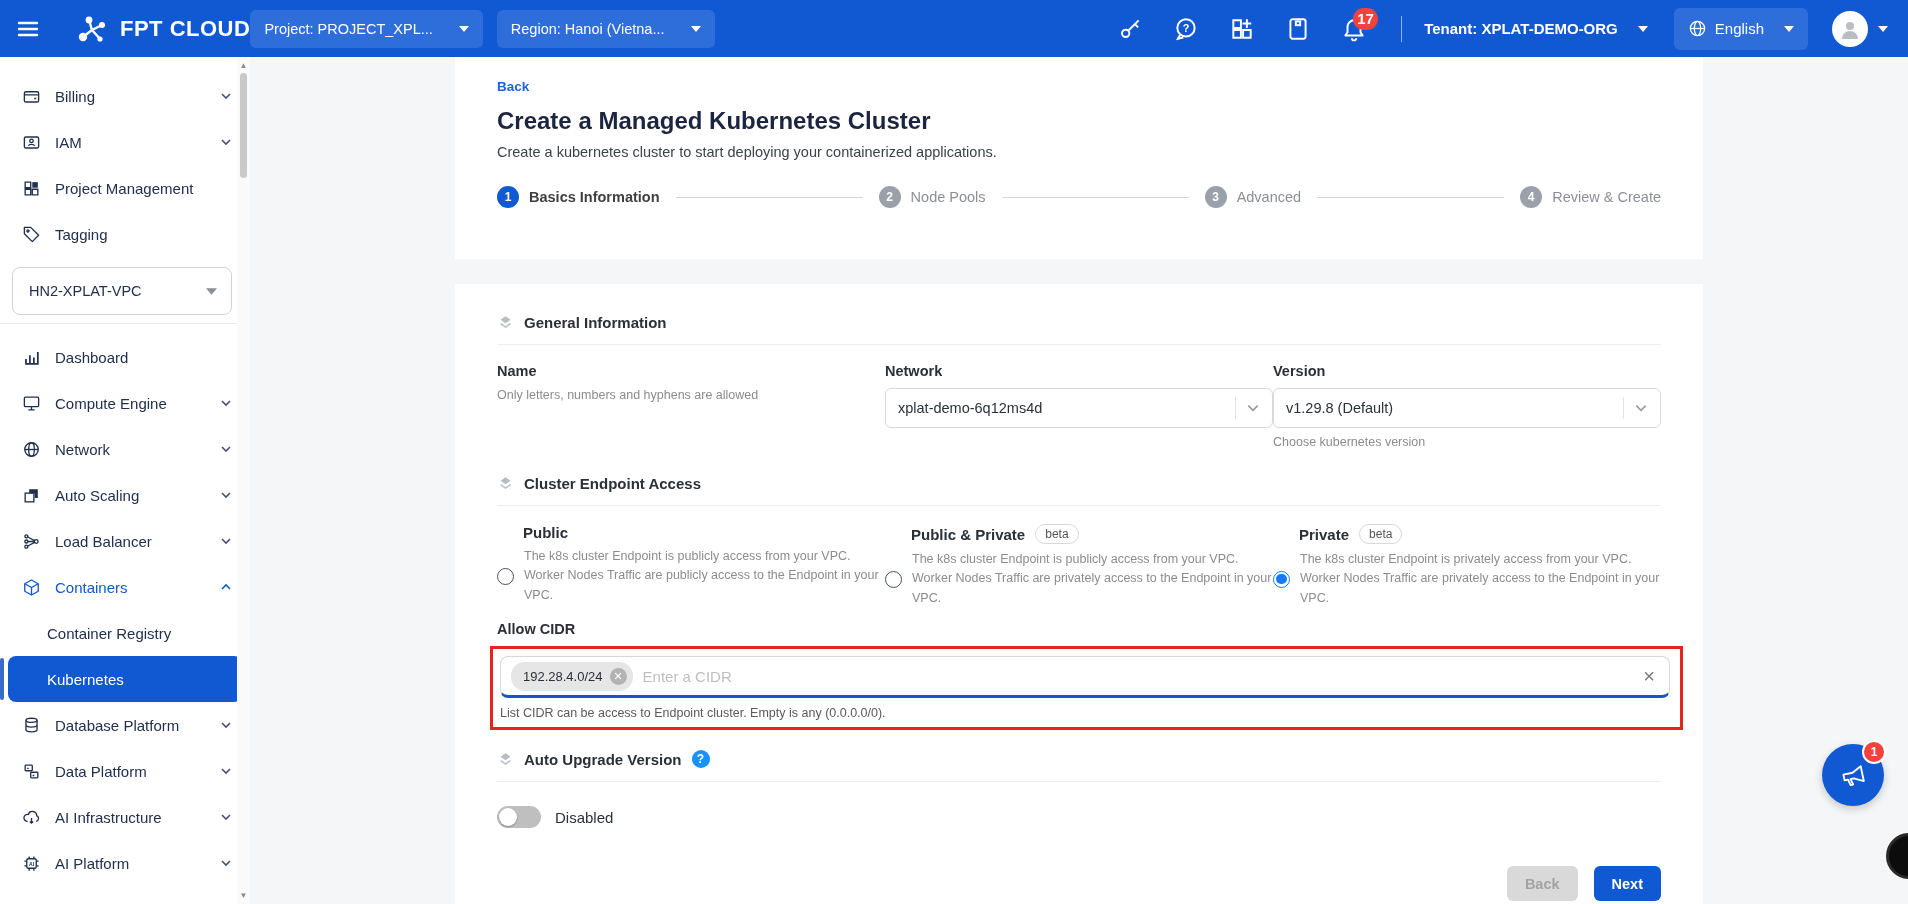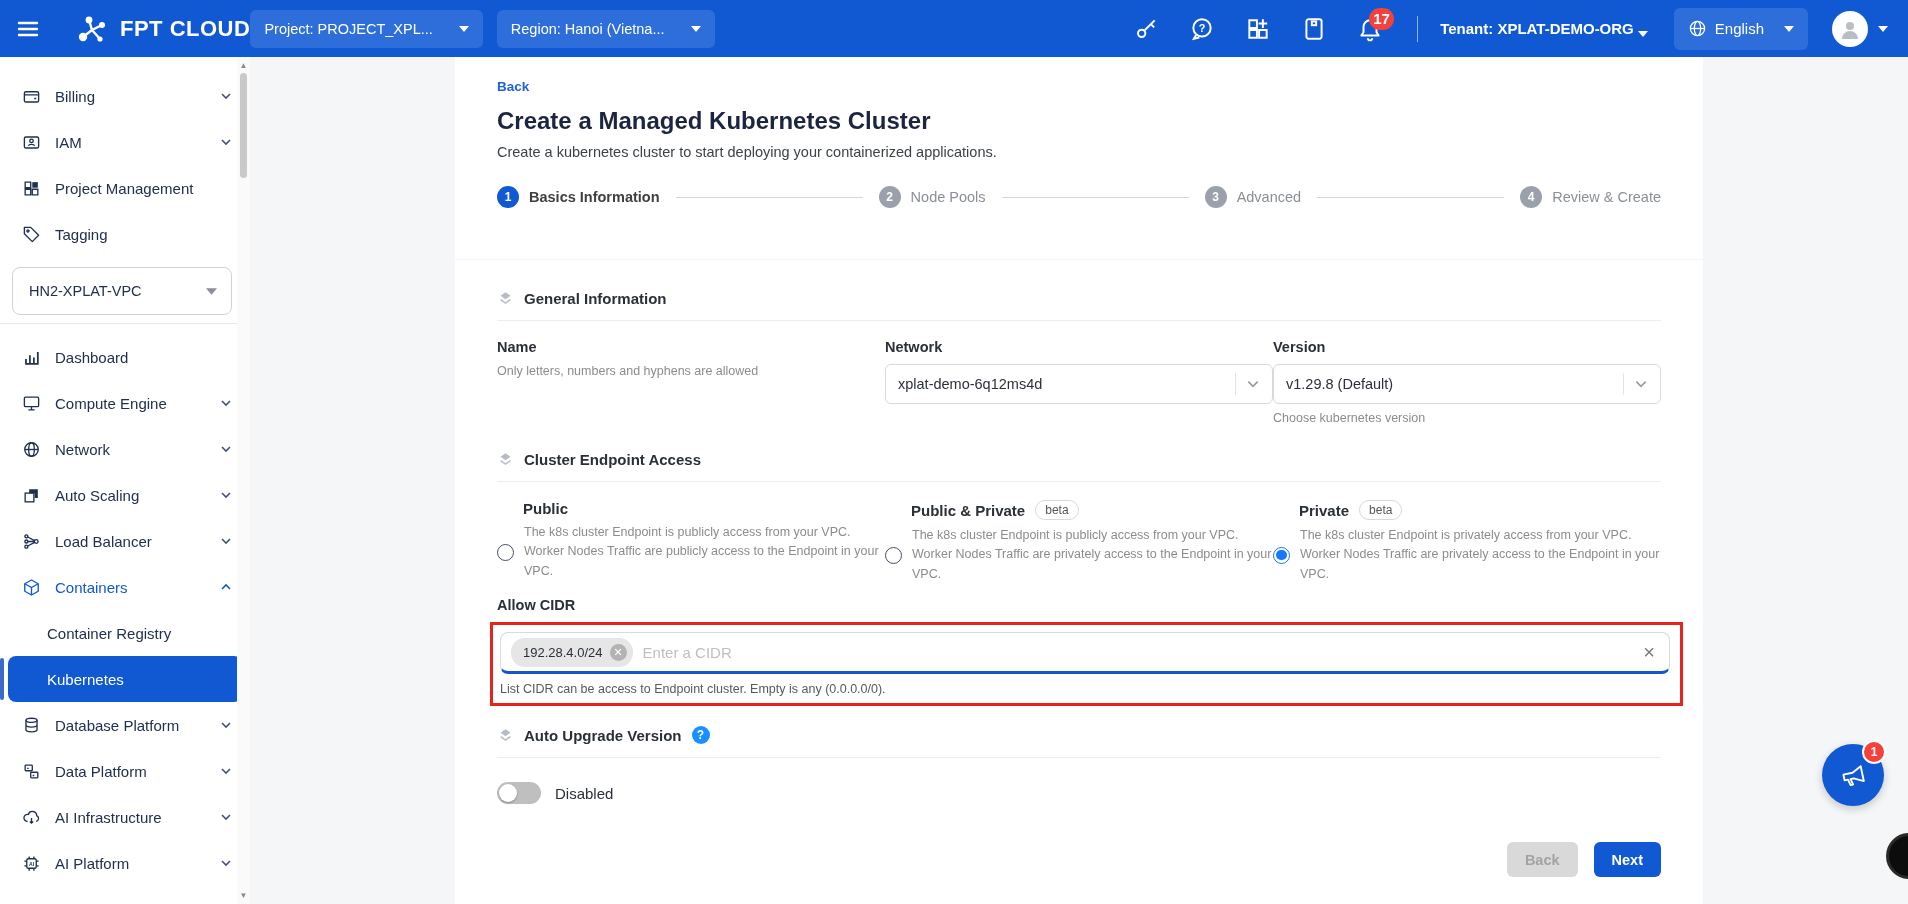--- a/index.html
+++ b/index.html
@@ -29,21 +29,21 @@
   .nav-pill + .nav-pill{ margin-left:14px; }
   .caret{ width:10px; height:6px; }
   .nav-spacer{ flex:1; }
   .nav-iconbtn{ width:26px; height:26px; color:#fff; margin-left:30px; position:relative; cursor:pointer; }
   .nav-badge{
     position:absolute; top:-8px; left:12px; min-width:22px; height:22px; border-radius:11px;
     background:#f5413d; color:#fff; font-size:15px; font-weight:bold;
     display:flex; align-items:center; justify-content:center; padding:0 4px;
   }
   .nav-divider{ width:1px; height:26px; background:rgba(255,255,255,.55); margin:0 22px 0 34px; }
-  .nav-tenant{ display:flex; align-items:flex-end; gap:4px; color:#fff; font-size:15px; font-weight:700; cursor:pointer; }
+  .nav-tenant{ display:flex; align-items:center; gap:20px; color:#fff; font-size:15px; font-weight:700; cursor:pointer; }
   .nav-lang{
     height:42px; background:#2e6edb; border-radius:6px; color:#fff; display:flex; align-items:center;
     padding:0 14px; gap:8px; font-size:15px; margin-left:26px; cursor:pointer;
   }
   .nav-lang .caret{ margin-left:12px; }
   .nav-avatar-wrap{ display:flex; align-items:center; gap:10px; margin-left:24px; cursor:pointer; }
   .nav-avatar{ width:36px; height:36px; border-radius:50%; background:#fff; display:flex; align-items:center; justify-content:center; overflow:hidden; }
 
   
   .sidebar{
@@ -90,21 +90,21 @@
     width:22px; height:22px; border-radius:50%; background:#9ba1ab; color:#fff;
     font-size:12px; font-weight:bold; display:flex; align-items:center; justify-content:center; flex:none;
   }
   .step-label{ font-size:14.5px; color:#8b8f98; white-space:nowrap; }
   .step.active .step-num{ background:#1159d2; }
   .step.active .step-label{ color:#404040; font-weight:bold; }
   .step-line{ flex:1; height:1px; background:#d6d6d6; margin:0 16px; }
 
   
   .form-card{
-    position:absolute; left:455px; top:260px; width:1248px; bottom:0; background:#fff;
+    position:absolute; left:455px; top:284px; width:1248px; bottom:0; background:#fff;
     padding:30px 42px 4px;
   }
   .section-head{ display:flex; align-items:center; gap:10px; }
   .section-title{ font-size:15px; font-weight:bold; color:#2b3038; }
   .section-divider{ height:1px; background:#ededed; margin:13px 0 18px; }
   .grid3{ display:grid; grid-template-columns:1fr 1fr 1fr; }
   .field-label{ font-size:14.5px; font-weight:bold; color:#2b3038; margin-bottom:9px; }
   .input-shell{
     height:40px; border:1px solid #d9d9d9; border-radius:6px; background:#fff;
     display:flex; align-items:center; padding:0 12px; font-size:14.5px; color:#2b3038;

